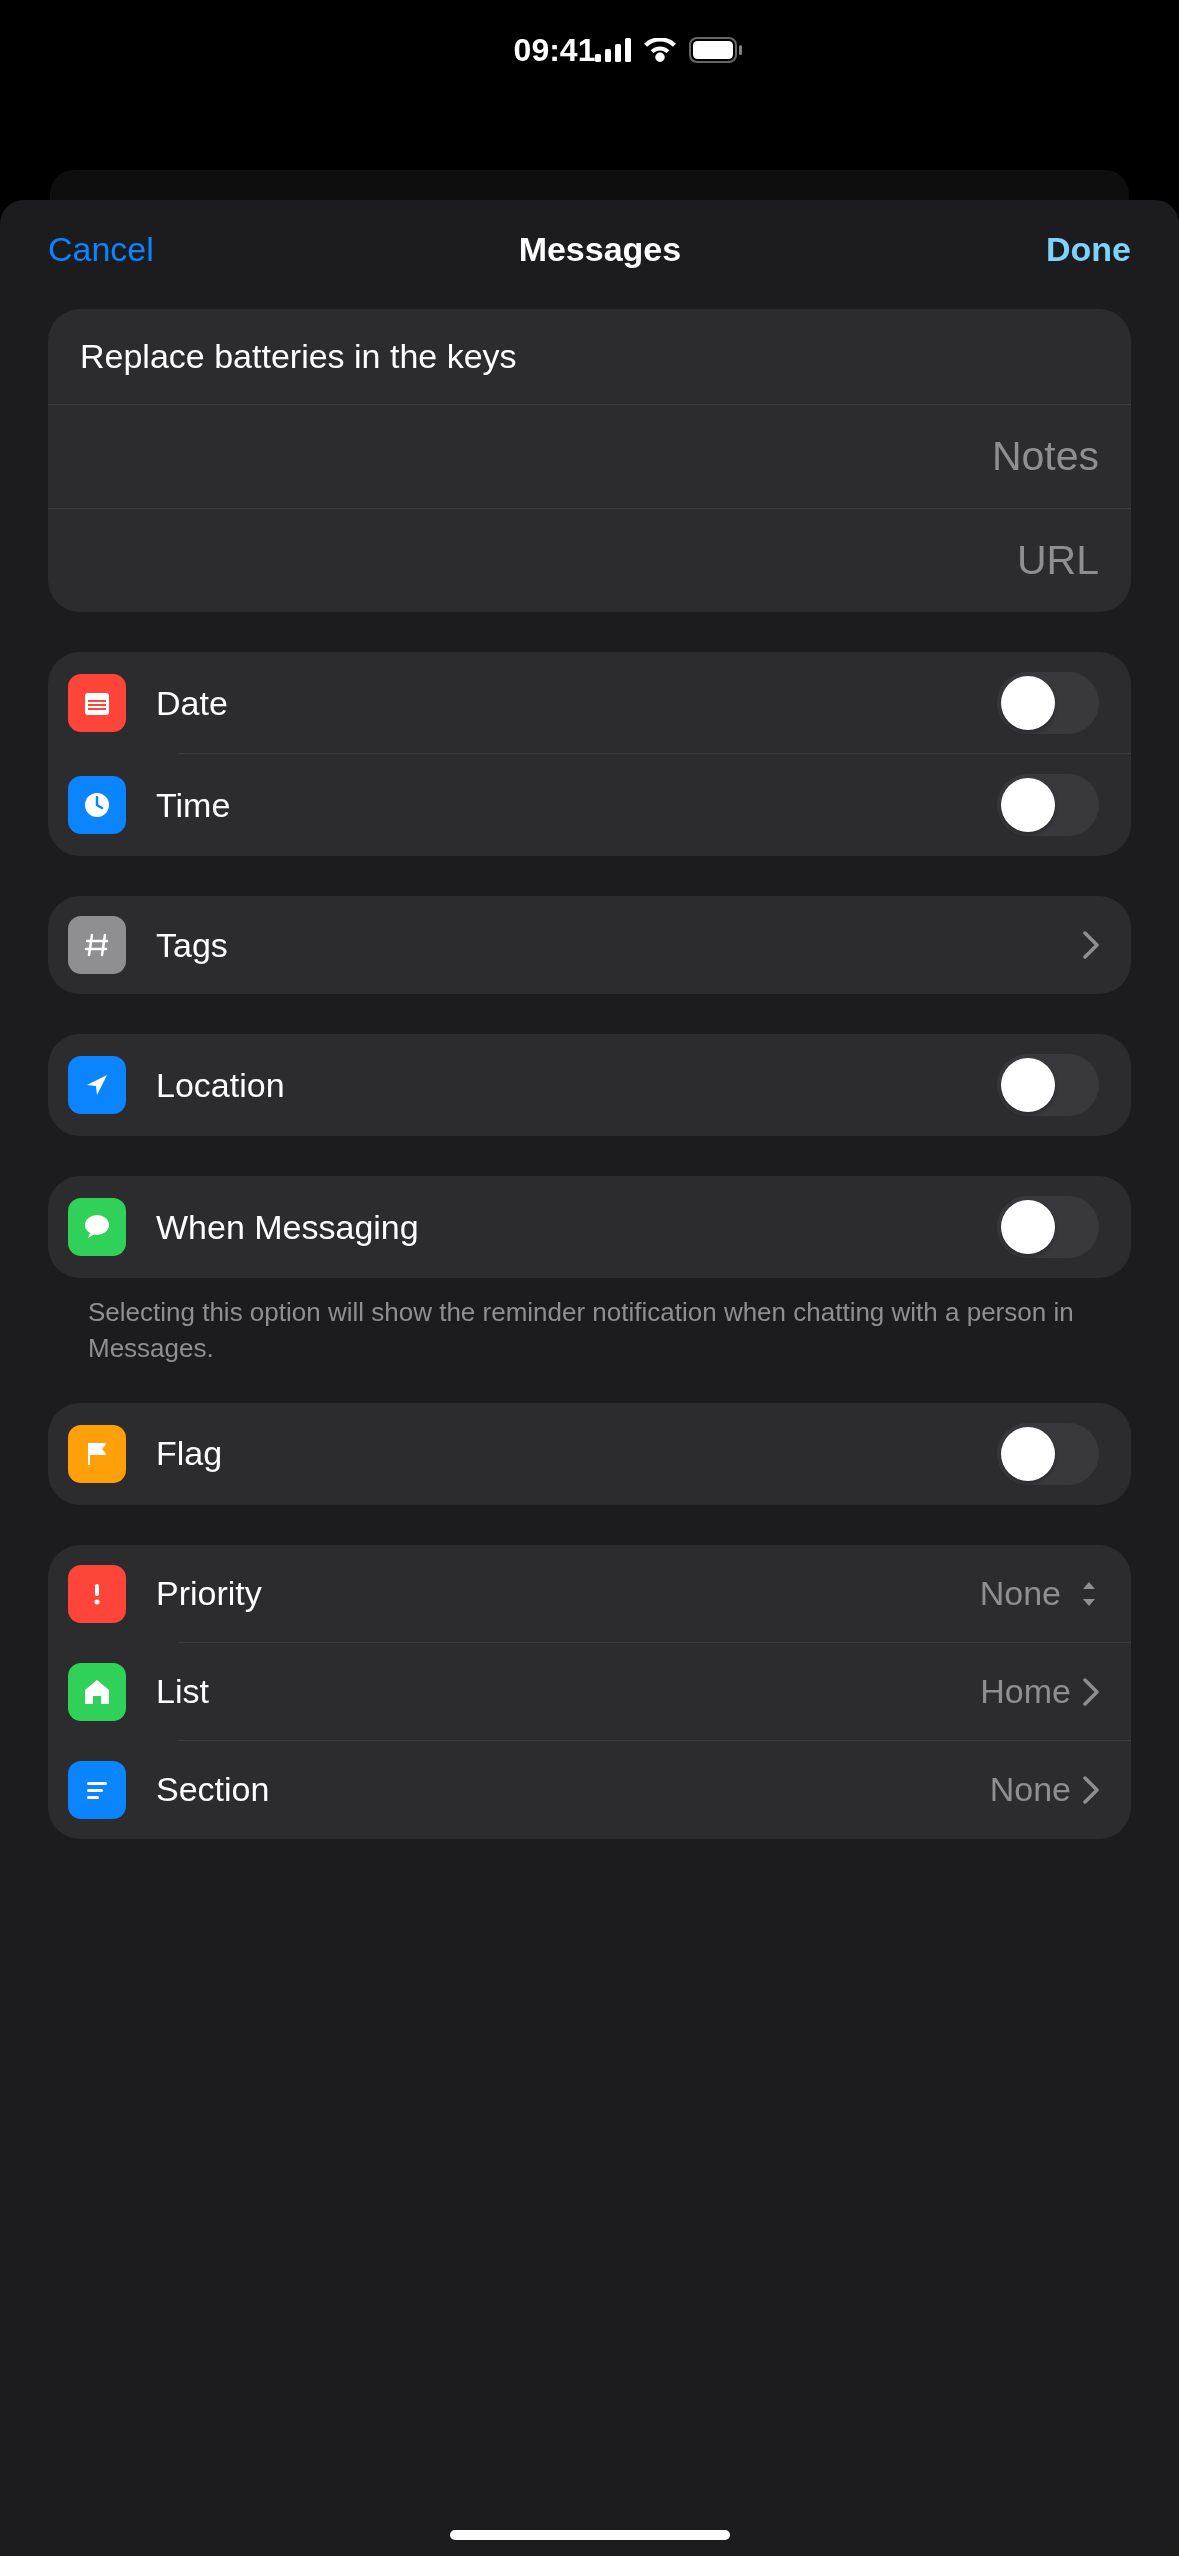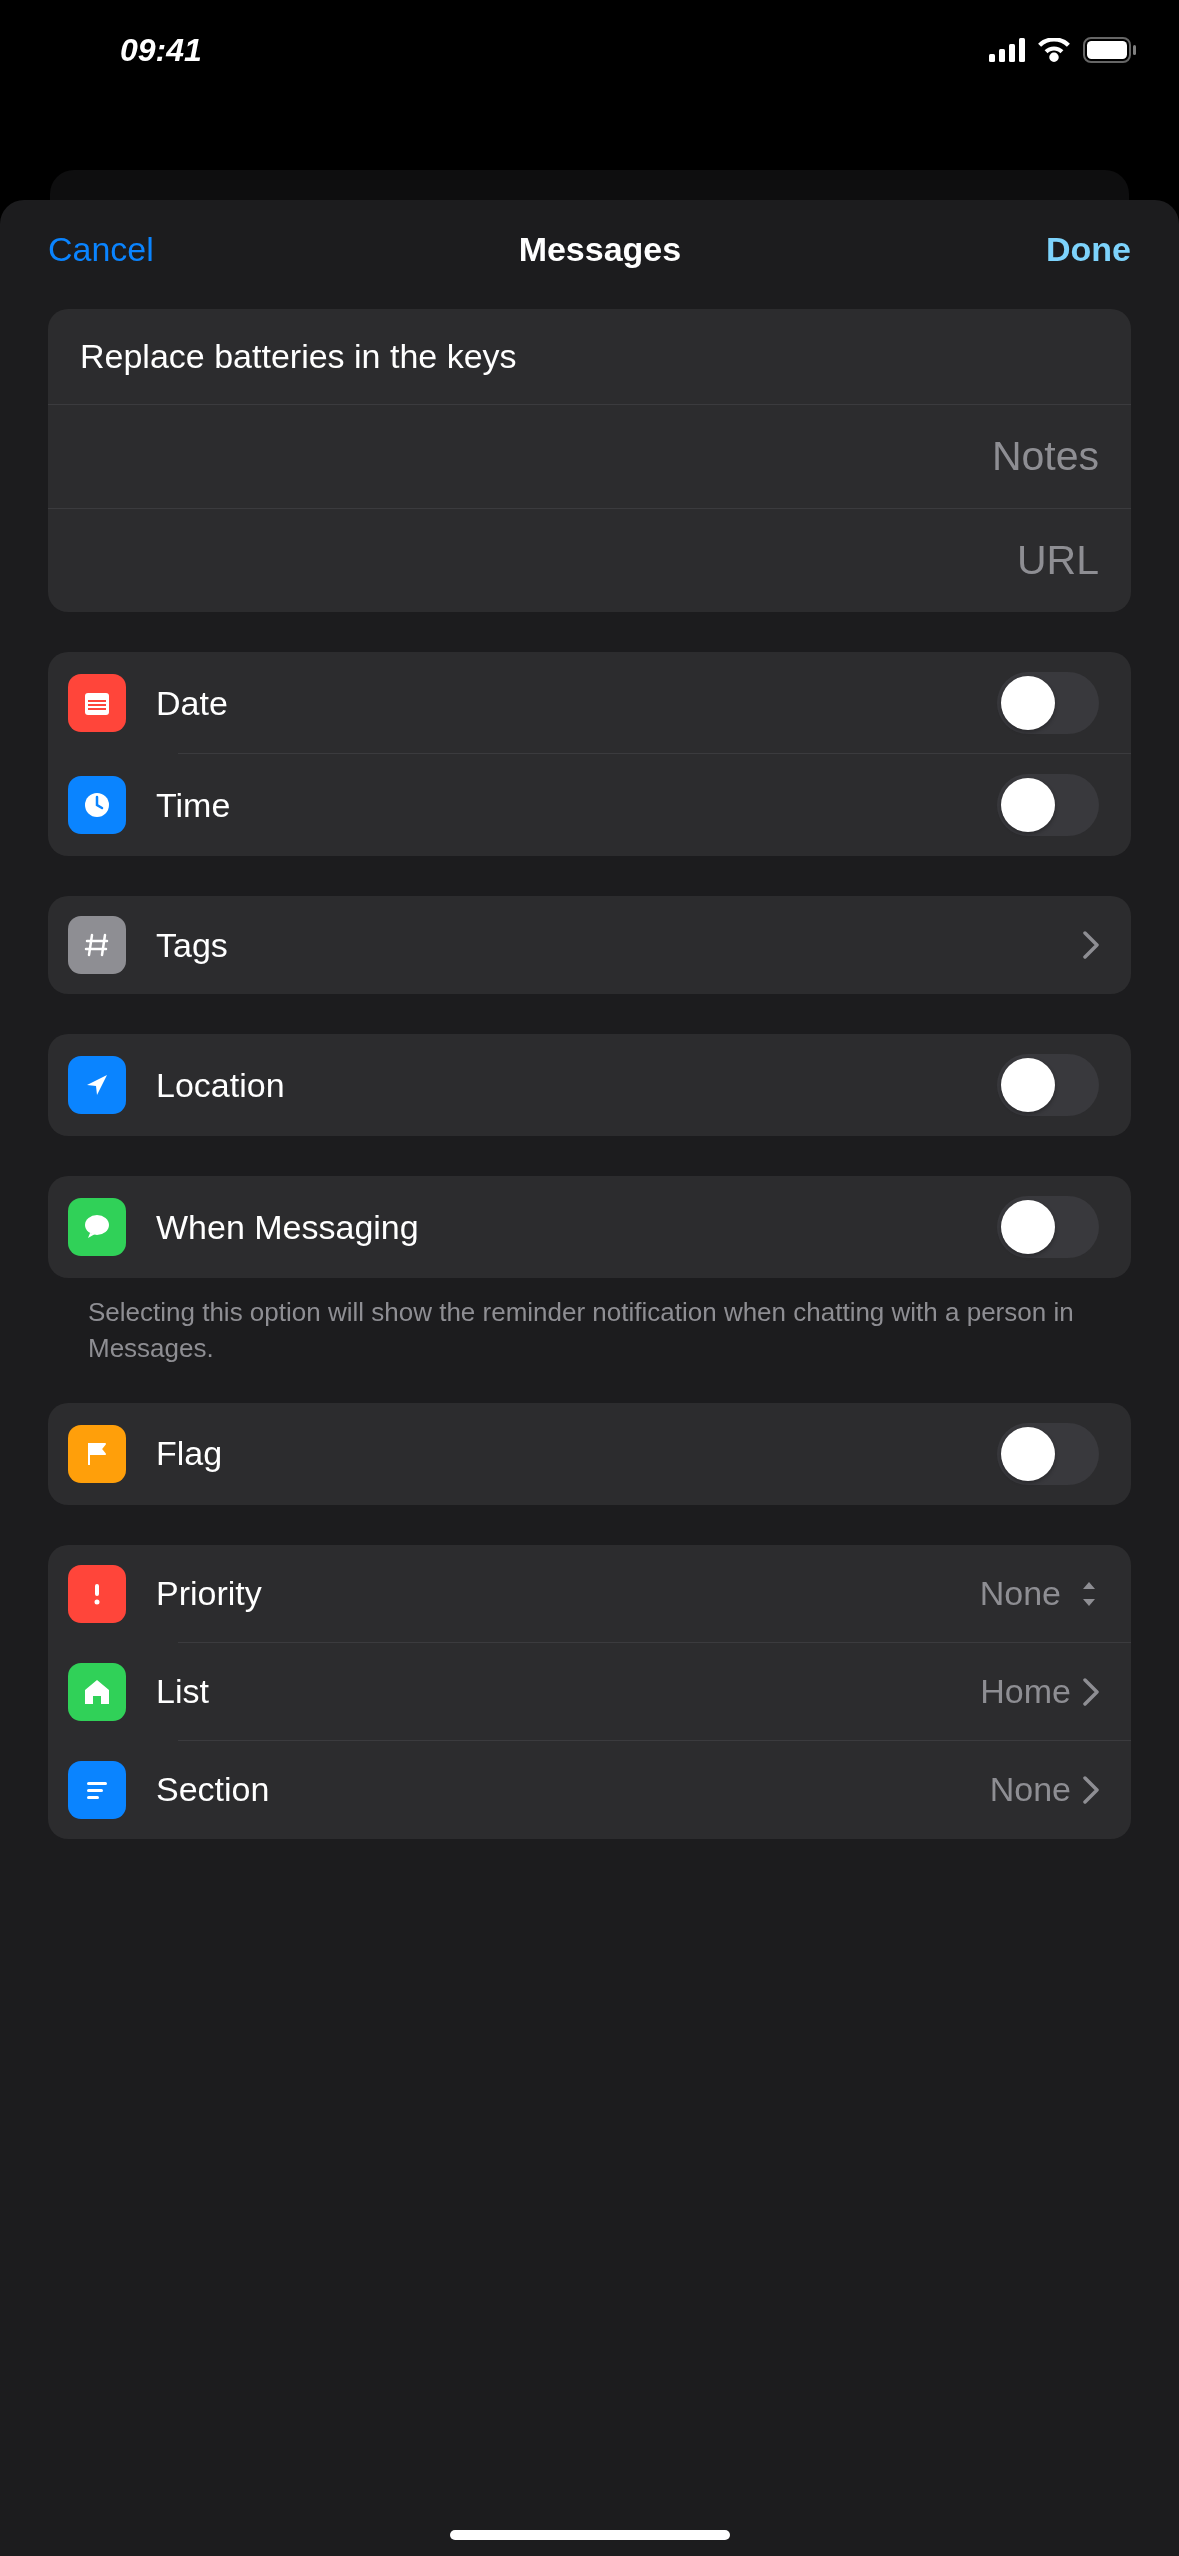--- a/index.html
+++ b/index.html
@@ -13,23 +13,22 @@
       height: 2556px;
       background: #000;
       font-family: -apple-system, BlinkMacSystemFont, 'SF Pro Text', 'Helvetica Neue', sans-serif;
       color: #fff;
       overflow: hidden;
     }
     .status-bar {
       height: 100px;
       display: flex;
       align-items: center;
-      justify-content: space-between;
+      justify-content: center;
       padding: 0 40px 0 120px;
-      font-style: italic;
     }
     .status-time {
       font-size: 32px;
       font-weight: 600;
       color: #fff;
     }
     .status-icons {
       display: flex;
       align-items: center;
       gap: 12px;
@@ -79,21 +78,21 @@
       color: #7dd3fc;
       background: none;
       border: none;
       cursor: pointer;
     }
     .content {
       padding: 0 48px;
     }
     .section {
       background: #2c2c2e;
-      border-radius: 20px;
+      border-radius: 32px;
       margin-bottom: 40px;
     }
     .text-row {
       padding: 28px 32px;
       border-bottom: 1px solid rgba(120,120,128,0.2);
     }
     .text-row:last-child {
       border-bottom: none;
     }
     .title-input {

